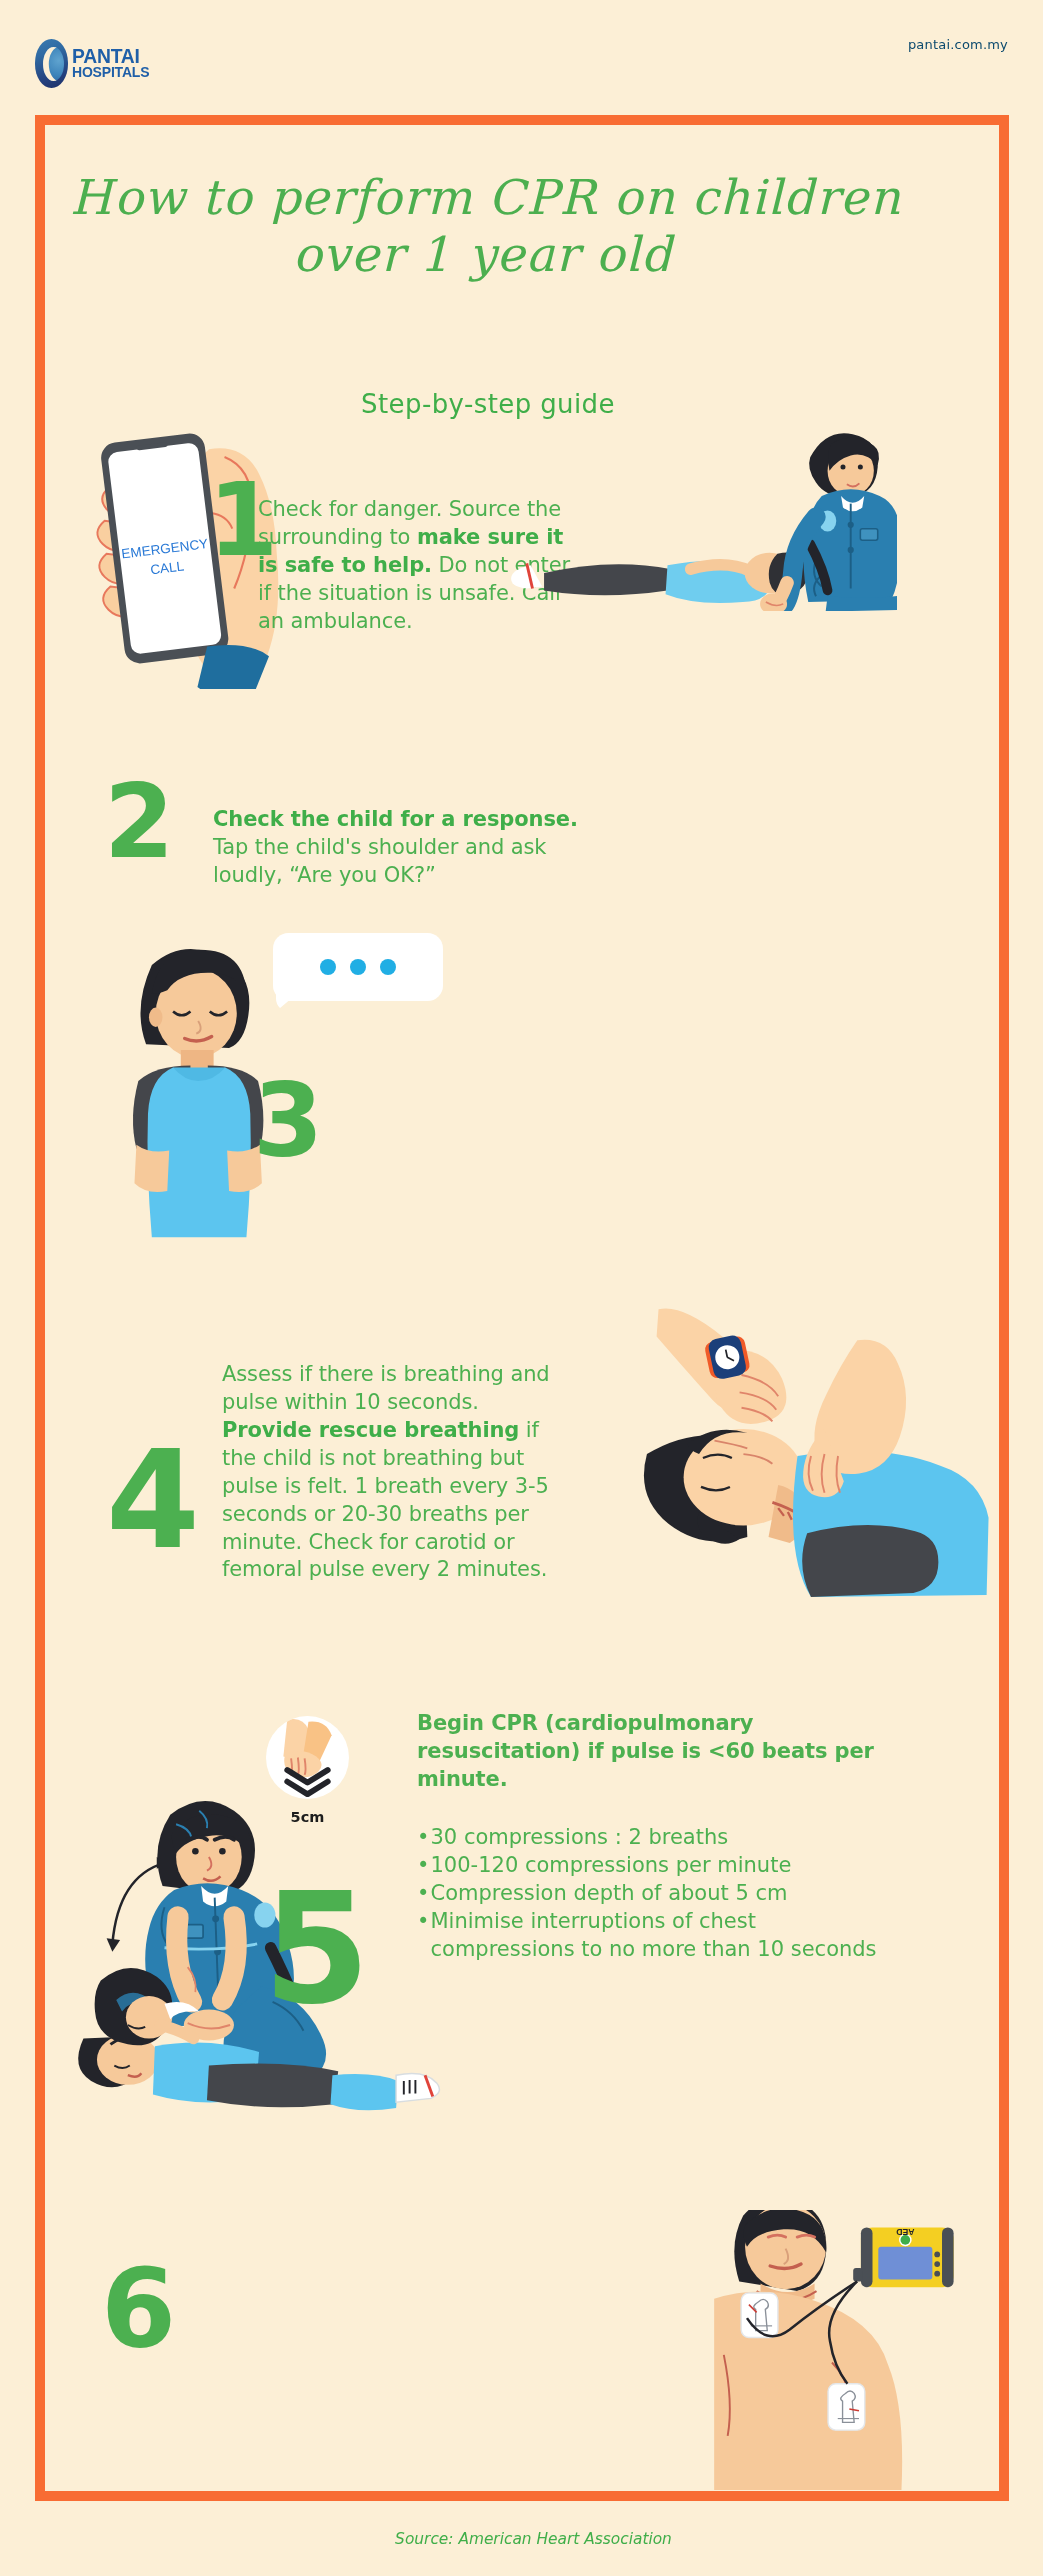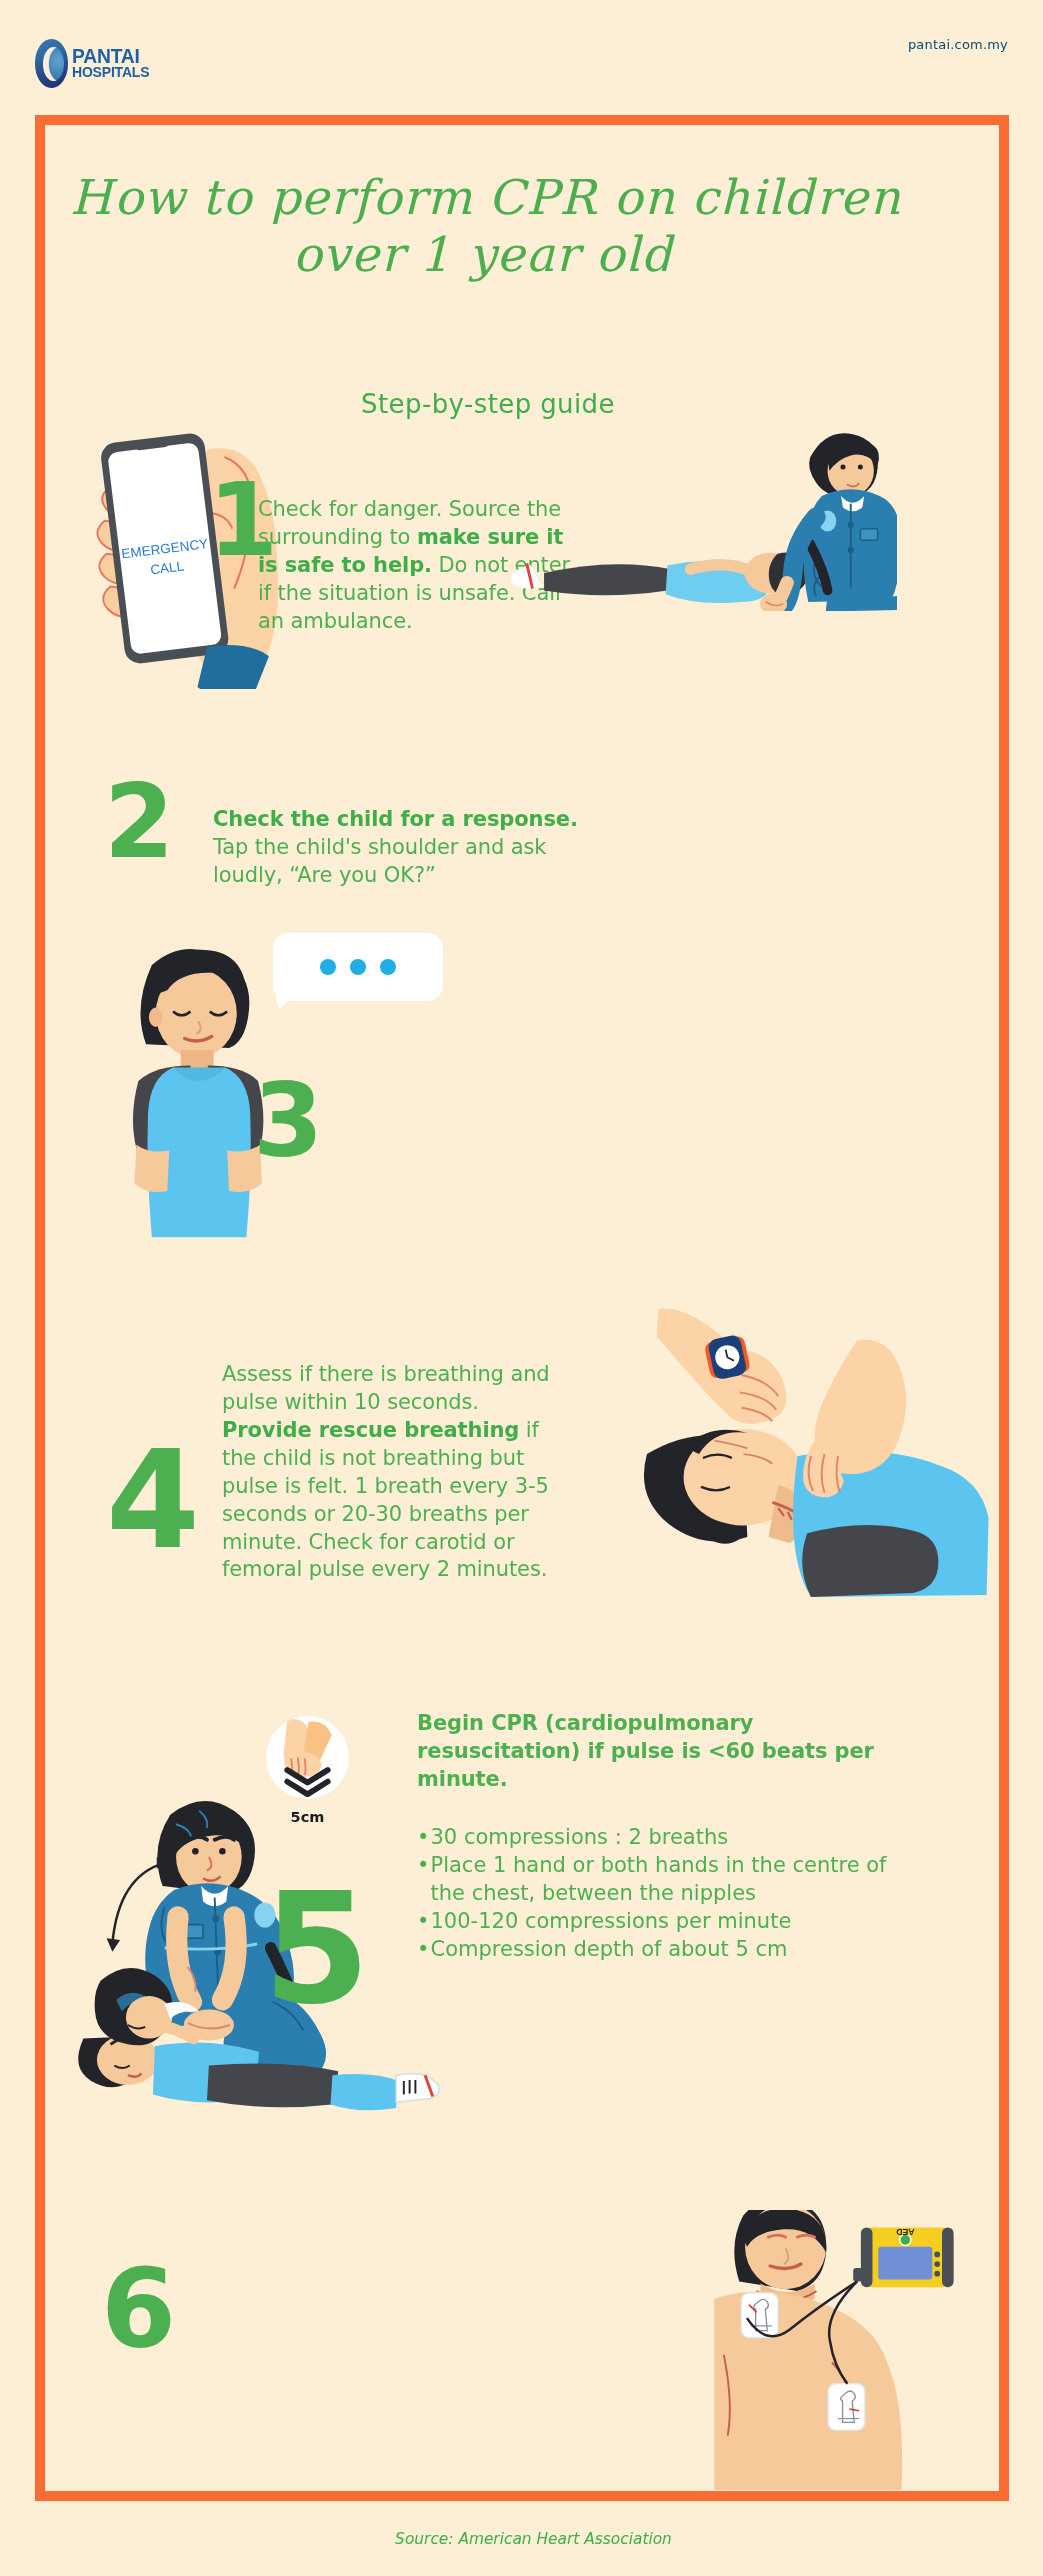--- a/index.html
+++ b/index.html
@@ -470,23 +470,23 @@
       <path d="M96 236 q22 6 34 14" stroke="#f6c99a" stroke-width="12" fill="none" stroke-linecap="round"></path>
       <path d="M62 236 q10 6 18 2" stroke="#23242a" stroke-width="2" fill="none"></path>
       <path d="M100 214 q22 -6 36 8 q-22 -2 -30 8 z" fill="#ffffff"></path>
     </svg>
   </div>
 
   <div class="num" style="left:263px; top:1872px; font-size:154px;">5</div>
   <div class="body-txt" style="left:417px; top:1710px; width:473px; font-weight:bold;">Begin CPR (cardiopulmonary resuscitation) if pulse is &lt;60 beats per minute.</div>
   <ul class="bullets" style="left:417px; top:1824px; width:483px;">
     <li>30 compressions : 2 breaths</li>
-    <li>Place 1 hand or both hands in the centre of the chest, between the nipples</li>
     <li>100-120 compressions per minute</li>
     <li>Compression depth of about 5 cm</li>
+    <li>Minimise interruptions of chest compressions to no more than 10 seconds</li>
   </ul>
 
   <div class="illus" style="left:714px; top:2210px; width:261px; height:280px;">
     <svg viewBox="0 0 270 290" width="261" height="280">
 
       <path d="M30 6 q20 -24 52 -16 q36 10 34 52 q-2 34 -30 42 l-60 -10 q-12 -38 4 -68 z" fill="#23242a"></path>
       <ellipse cx="74" cy="38" rx="42" ry="44" fill="#f6c99a"></ellipse>
       <path d="M32 16 q26 -26 60 -14 q26 10 24 42 q-14 -26 -44 -24 q-28 2 -38 18 q-6 -12 -2 -22 z" fill="#23242a"></path>
       <path d="M56 28 q10 -4 18 0" stroke="#d4705f" stroke-width="3" fill="none" stroke-linecap="round"></path>
       <path d="M86 28 q10 -4 18 0" stroke="#d4705f" stroke-width="3" fill="none" stroke-linecap="round"></path>

